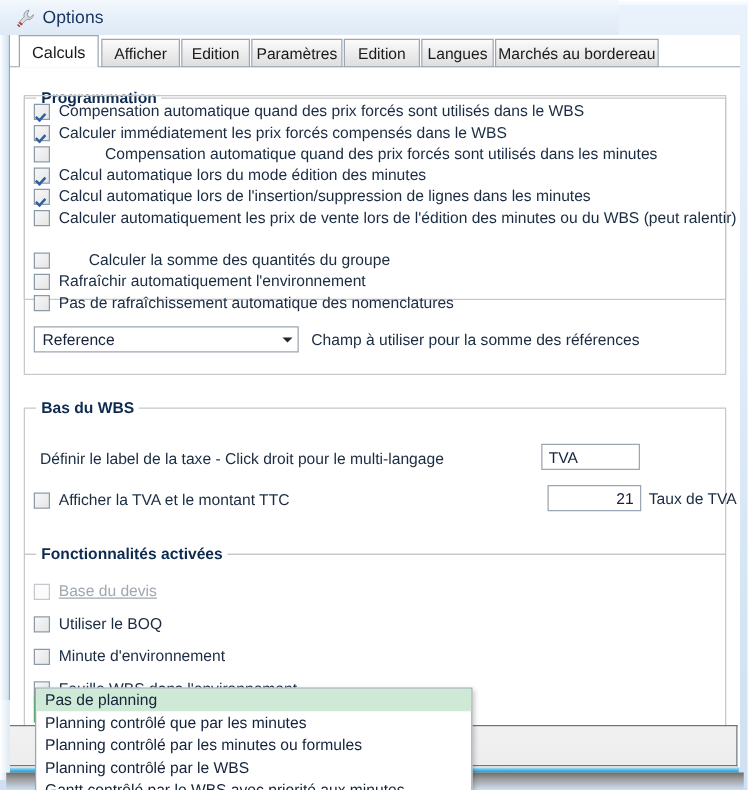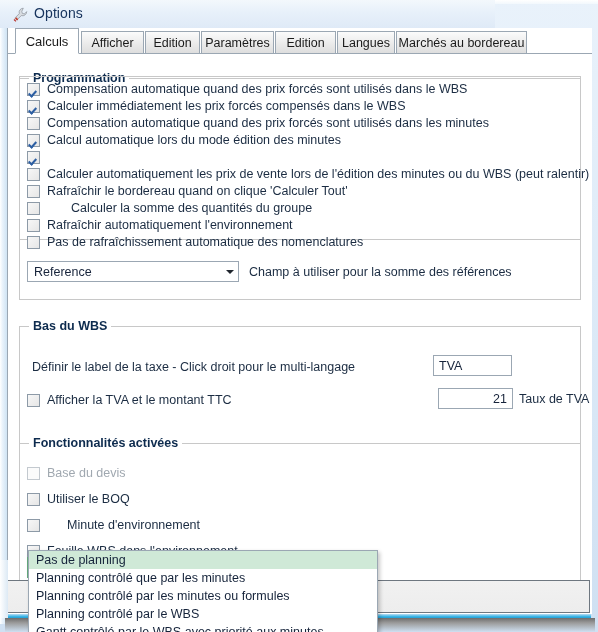--- a/index.html
+++ b/index.html
@@ -113,21 +113,21 @@
     position: absolute;
     left: 2px; top: 5px;
     width: 3px; height: 6px;
     border: solid #2d5fa3;
     border-width: 0 2px 2px 0;
     transform: rotate(42deg);
   }
   .chk-label {
     font-size: 12.5px; color: #1b2c42; line-height: 13px;
   }
-  .chk-label.disabled { color: #a0a8b0; }
+  .chk-label.disabled { color: #a0a8b0; text-decoration: underline; }
 
   
   .lbl {
     position: absolute;
     font-size: 12.5px; color: #1b2c42; white-space: nowrap;
   }
 
   
   .combo {
     position: absolute; height: 21px;
@@ -265,38 +265,35 @@
       <div class="group" style="left:11px; top:22px; width:562px; height:164px; border-color:#c8c8c8;"></div>
 
       <div class="chk-row" style="left:19px; top:27px;">
         <span class="chk checked"></span>
         <span class="chk-label">Compensation automatique quand des prix forcés sont utilisés dans le WBS</span>
       </div>
       <div class="chk-row" style="left:19px; top:44px;">
         <span class="chk checked"></span>
         <span class="chk-label">Calculer immédiatement les prix forcés compensés dans le WBS</span>
       </div>
-      <div class="chk-row" style="left:19px; top:61px;">
+      <div class="chk-row" style="left:19px; top:61px;gap:37px;">
         <span class="chk"></span>
         <span class="chk-label">Compensation automatique quand des prix forcés sont utilisés dans les minutes</span>
       </div>
       <div class="chk-row" style="left:19px; top:78px;text-align:center;">
         <span class="chk checked"></span>
         <span class="chk-label">Calcul automatique lors du mode édition des minutes</span>
       </div>
       <div class="chk-row" style="left:19px; top:95px;">
         <span class="chk checked"></span>
+        <span class="chk-label">Calcul automatique lors de l'insertion/suppression de lignes dans les minutes</span>
       </div>
       <div class="chk-row" style="left:19px; top:112px;">
         <span class="chk"></span>
         <span class="chk-label">Calculer automatiquement les prix de vente lors de l'édition des minutes ou du WBS (peut ralentir)</span>
-      </div>
-      <div class="chk-row" style="left:19px; top:129px;">
-        <span class="chk"></span>
-        <span class="chk-label">Rafraîchir le bordereau quand on clique 'Calculer Tout'</span>
       </div>
       <div class="chk-row" style="left:19px; top:146px;gap:24px;">
         <span class="chk"></span>
         <span class="chk-label">Calculer la somme des quantités du groupe</span>
       </div>
       <div class="chk-row" style="left:19px; top:163px;">
         <span class="chk"></span>
         <span class="chk-label">Rafraîchir automatiquement l'environnement</span>
       </div>
       <div class="chk-row" style="left:19px; top:180px;">
@@ -335,21 +332,21 @@
       </div>
 
       <div class="chk-row" style="left:19px; top:411px;">
         <span class="chk disabled"></span>
         <span class="chk-label disabled">Base du devis</span>
       </div>
       <div class="chk-row" style="left:19px; top:437px;">
         <span class="chk"></span>
         <span class="chk-label">Utiliser le BOQ</span>
       </div>
-      <div class="chk-row" style="left:19px; top:463px;gap:20px;">
+      <div class="chk-row" style="left:19px; top:463px;">
         <span class="chk"></span>
         <span class="chk-label">Minute d'environnement</span>
       </div>
       <div class="chk-row" style="left:19px; top:489px;">
         <span class="chk"></span>
         <span class="chk-label">Feuille WBS dans l'environnement</span>
       </div>
 
       <div class="combo open" style="left:19px; top:503px; width:330px;">
         <span class="combo-text">Pas de planning</span>

